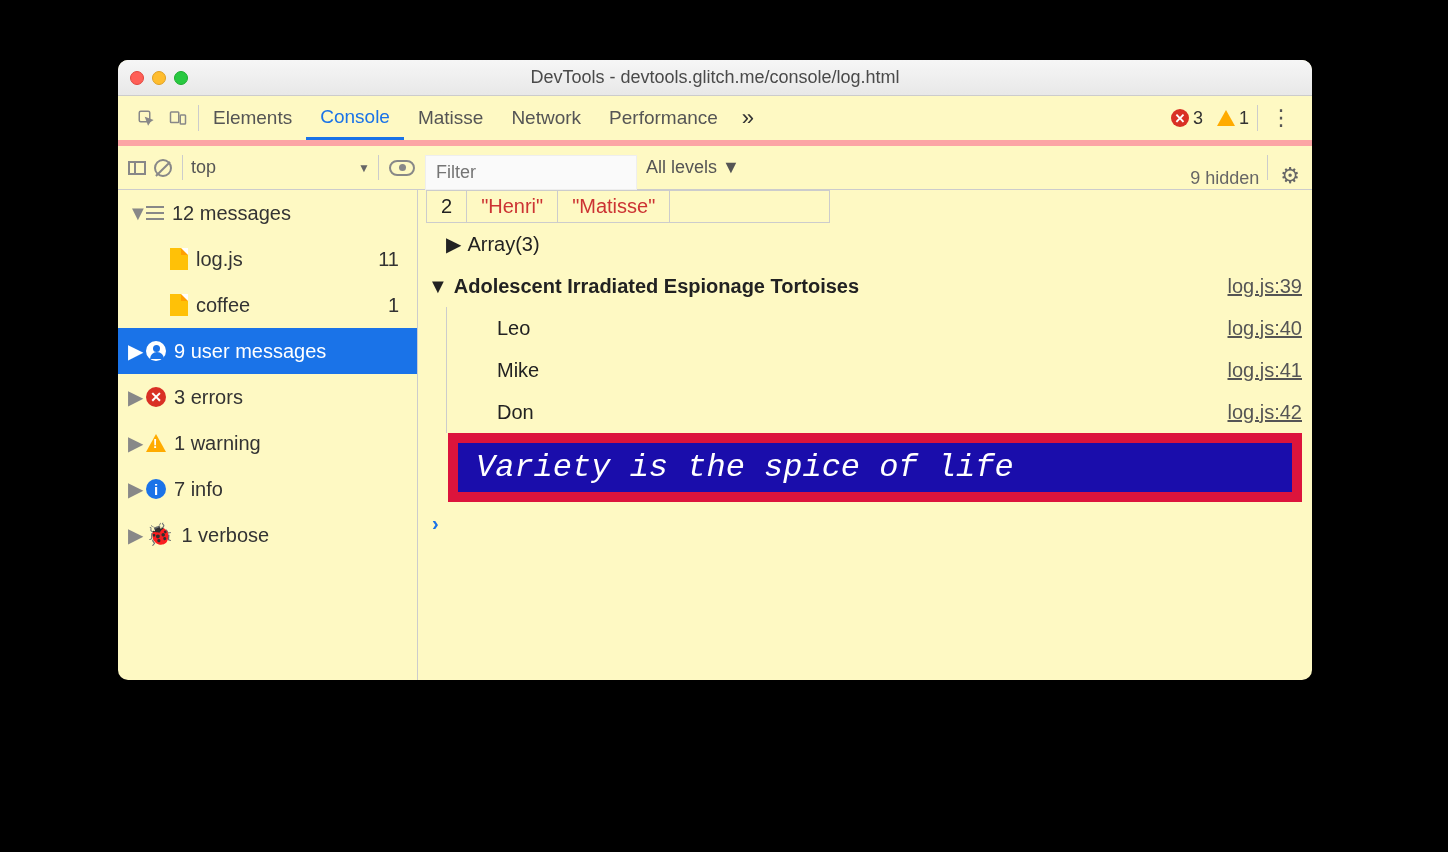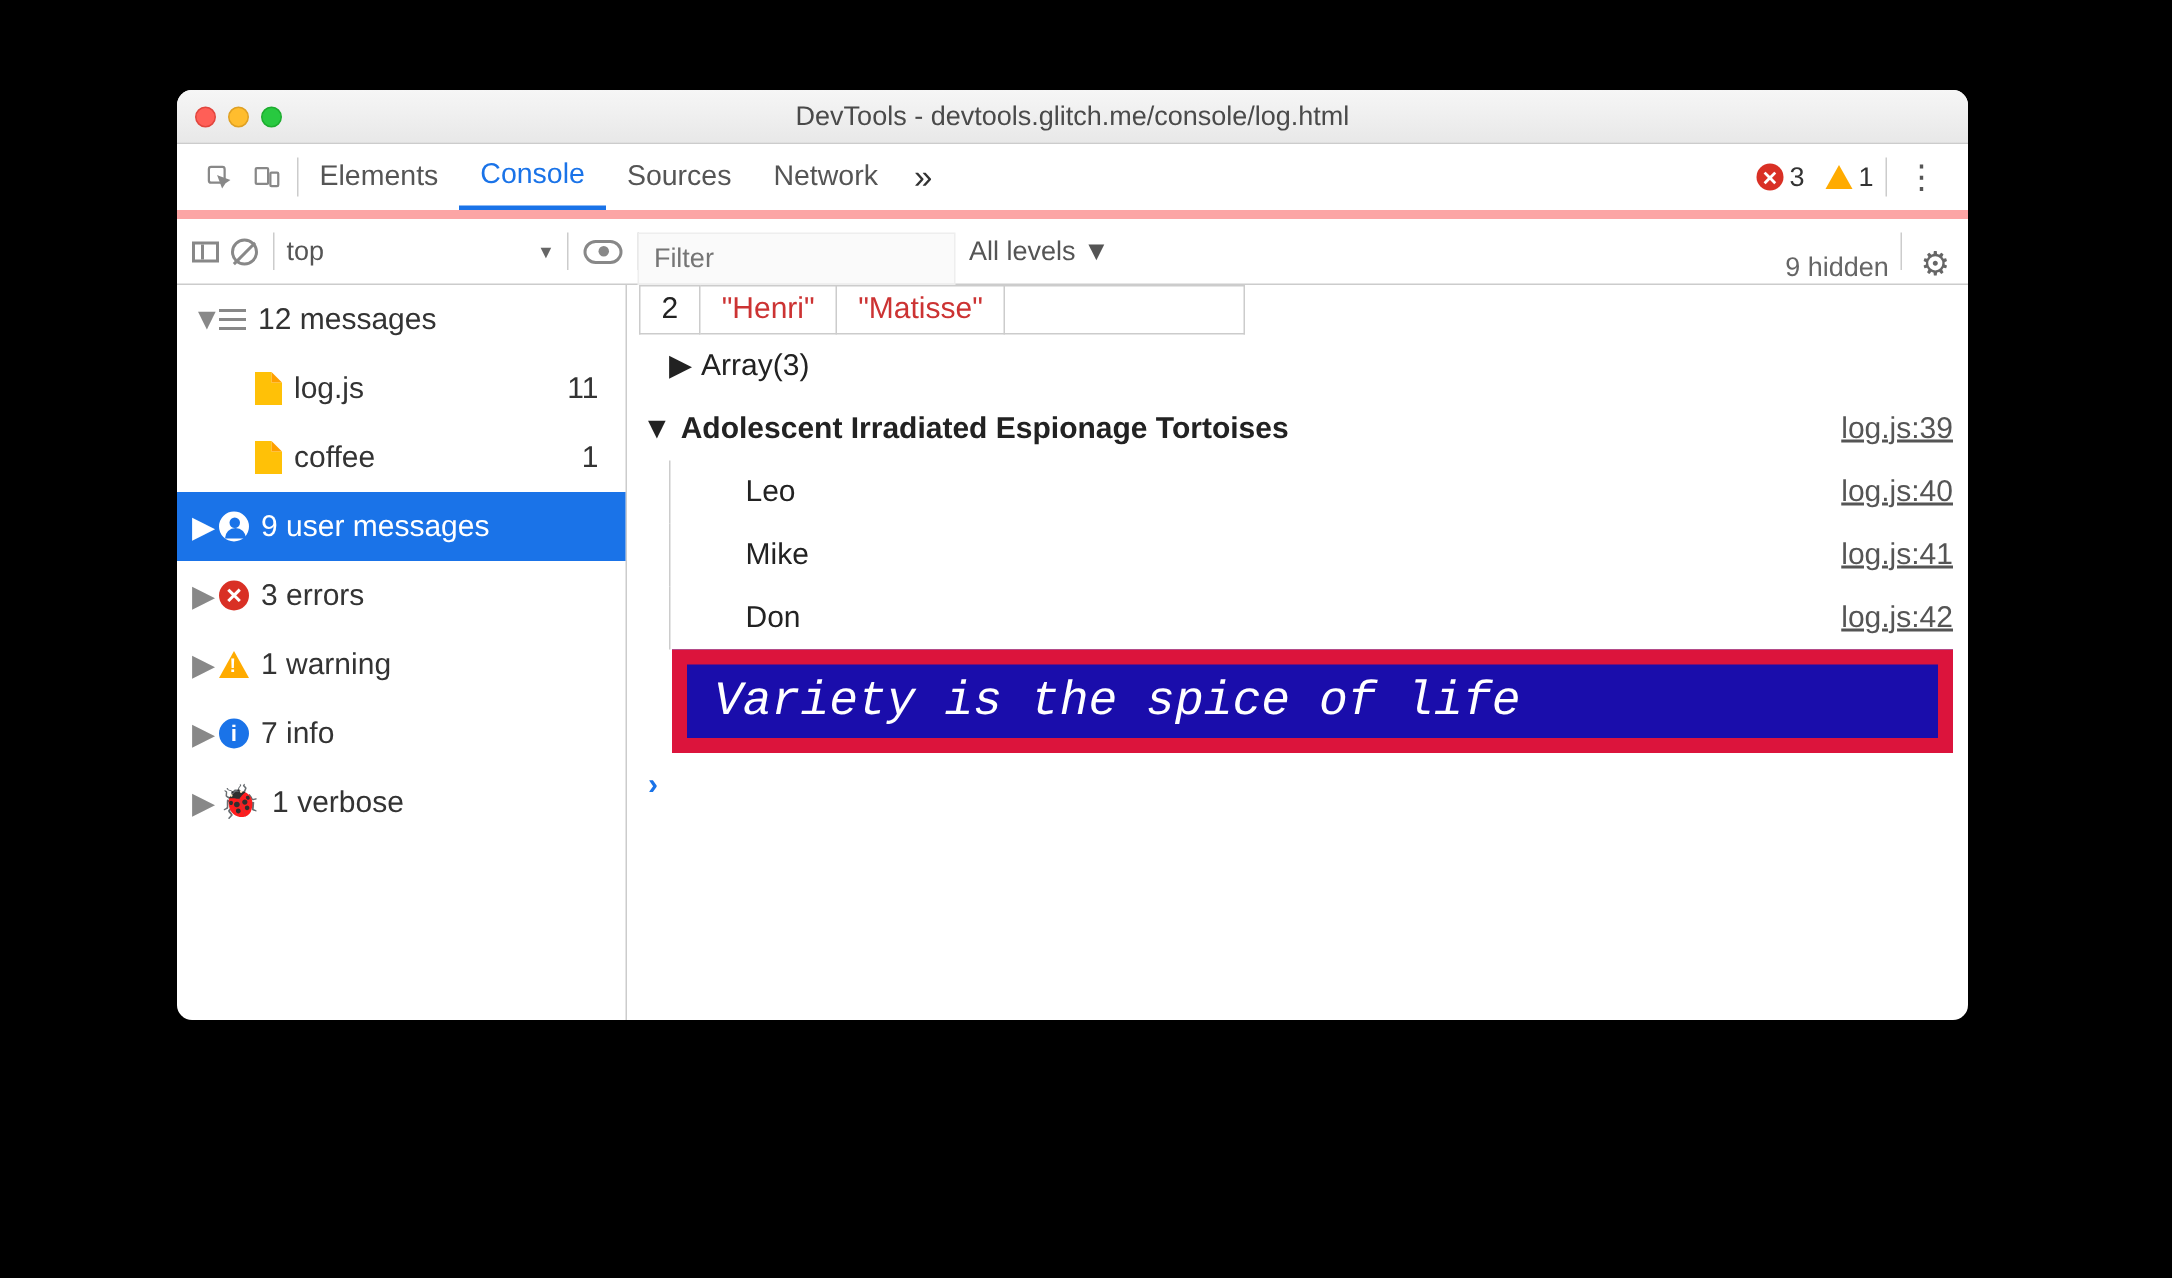--- a/index.html
+++ b/index.html
@@ -1,17 +1,17 @@
 <!DOCTYPE html>
 <html><head>
 <meta charset="utf-8">
 <style>
   *{box-sizing:border-box;margin:0;padding:0;font-family:"Helvetica Neue",Helvetica,Arial,sans-serif}
   body{background:#000;width:1448px;height:852px;position:relative}
-  .win{position:absolute;left:118px;top:60px;width:1194px;height:620px;background:#ffffff;border-radius:10px;box-shadow:0 30px 60px rgba(0,0,0,.5);overflow:hidden}
+  .win{position:absolute;left:118px;top:60px;width:1194px;height:620px;background:#fef9c3;border-radius:10px;box-shadow:0 30px 60px rgba(0,0,0,.5);overflow:hidden}
   .tbar{height:36px;background:linear-gradient(#f6f6f6,#e8e8e8);border-bottom:1px solid #ccc;display:flex;align-items:center;padding:0 12px;position:relative}
   .dots{display:flex;gap:8px}
   .dot{width:14px;height:14px;border-radius:50%}
   .d-r{background:#ff5f57;border:1px solid #e1463e}
   .d-y{background:#ffbd2e;border:1px solid #dfa023}
   .d-g{background:#28c940;border:1px solid #1dad2f}
   .ttl{position:absolute;left:0;right:0;text-align:center;font-size:18px;color:#4a4a4a;pointer-events:none}
   .tabs{height:50px;border-bottom:6px solid #fca5a5;display:flex;align-items:stretch;padding:0 8px;font-size:19px;color:#555}
   .tgrp{display:flex;align-items:center;padding:0 10px;gap:12px}
   .vsep{width:1px;background:#ccc;height:60%;align-self:center}
@@ -89,22 +89,23 @@
           <path d="M12 12 l8 3 -3 2 -2 3 z" fill="#888"></path>
         </svg>
       <svg viewBox="0 0 24 24">
           <rect x="2" y="4" width="11" height="14" rx="1"></rect>
           <rect x="15" y="8" width="7" height="12" rx="1"></rect>
         </svg>
     </div>
     <div class="vsep"></div>
     <div class="tab">Elements</div>
     <div class="tab act">Console</div>
-    <div class="tab">Sources</div>
+    <div class="tab">Matisse</div>
     <div class="tab">Network</div>
+    <div class="tab">Performance</div>
     <div class="more">»</div>
     <div class="spacer"></div>
     <div class="badges">
       <span class="ic-err">✕</span>
       <span>3</span>
       <span style="width:6px"></span>
       <span class="ic-warn"></span>
       <span>1</span>
     </div>
     <div class="vsep"></div>

